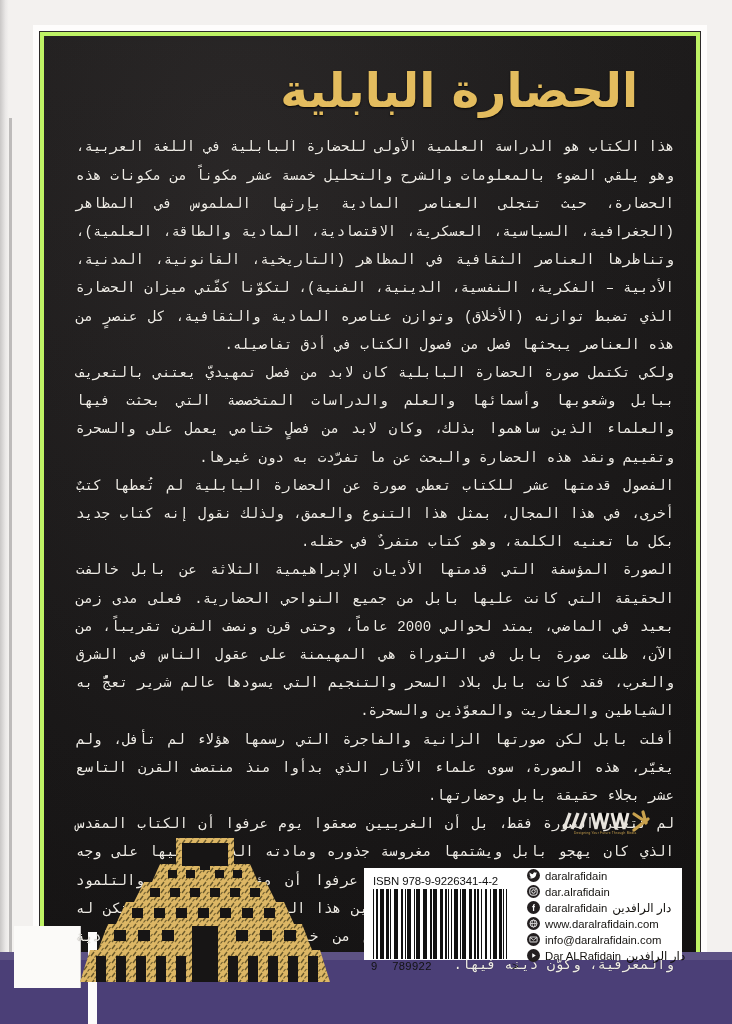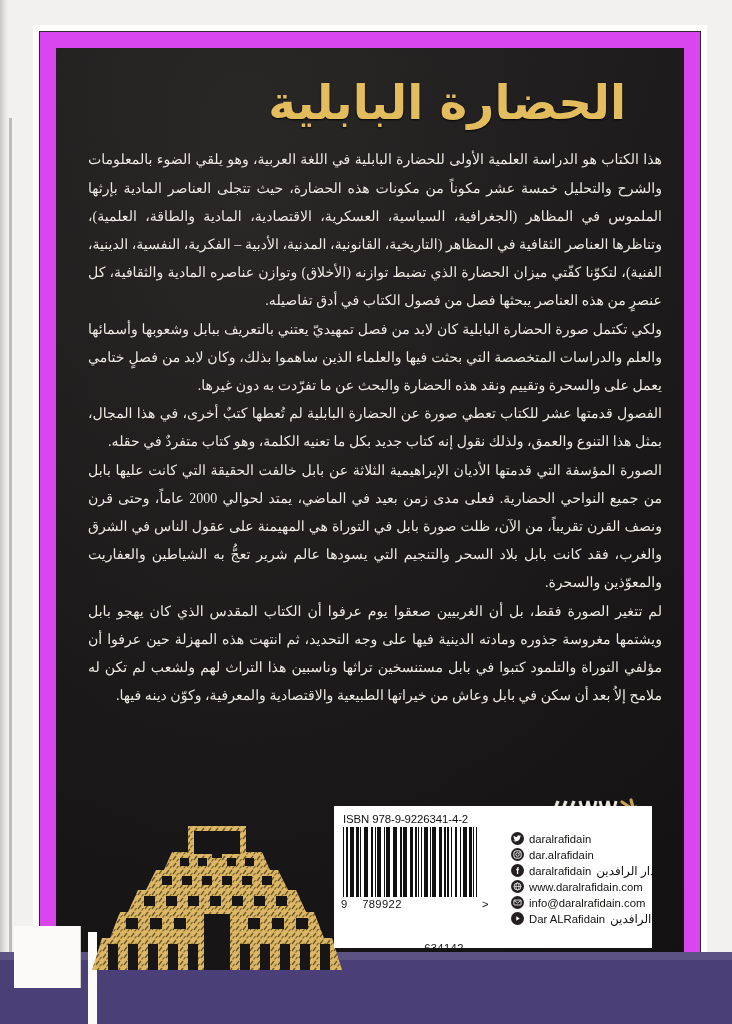--- a/index.html
+++ b/index.html
@@ -67,22 +67,22 @@
   #cover-frame {
     position: absolute;
     left: 33px; top: 25px;
     width: 674px; height: 968px;
     background: #fefdfc;
     padding: 6px;
   }
   #cover-rule {
     width: 100%; height: 100%;
     border: 1px solid #2c2a29;
-    padding: 16px;
-    background: #d946ef;
+    padding: 4px;
+    background: #bef264;
   }
   #cover {
     position: relative;
     width: 100%; height: 100%;
     background:
       radial-gradient(ellipse at 30% 18%, #272424 0%, #1b1919 55%, #151313 100%);
     overflow: hidden;
   }
   
   #cover::after{
@@ -110,21 +110,21 @@
     text-shadow: 0 1px 2px rgba(0,0,0,0.85);
     padding-right: 20px;
   }
 
   
   #blurb {
     position: relative;
     z-index: 2;
     margin: 14px 22px 0 32px;
     color: #efece6;
-    font-family: Liberation Serif, serif;
+    font-family: Liberation Mono, monospace;
     font-size: 14.1px;
     line-height: 28.2px;
     text-align: justify;
     text-align-last: right;
     direction: rtl;
     text-shadow: 0 0 1px rgba(0,0,0,0.6);
   }
   #blurb p { margin: 0 0 0 0; }
 
   
@@ -145,27 +145,27 @@
   #pub-logo .tag {
     position: absolute; left: 14px; top: 21px;
     font-size: 3.2px; color: #c9a24e; letter-spacing: 0.25px;
     white-space: nowrap;
     font-family: "Liberation Sans", sans-serif;
   }
 
   
   #label {
     position: absolute;
-    right: 32px; bottom: 22px;
-    width: 318px; height: 142px;
+    right: 14px; bottom: 22px;
+    width: 318px; height: 92px;
     background: #ffffff;
     direction: ltr;
     display: flex;
     padding: 6px 7px 5px 7px;
-    gap: 22px;
+    gap: 8px;
   }
   #barcode-block { width: 154px; position: relative; }
   #isbn-text {
     font-family: "Liberation Sans", sans-serif;
     font-size: 11.4px;
     color: #121212;
     letter-spacing: -0.1px;
     white-space: nowrap;
     margin: 1px 0 2px 2px;
   }
@@ -241,20 +241,21 @@
     <div id="cover-rule">
       <div id="cover">
 
         <h1 id="title">الحضارة البابلية</h1>
 
         <div id="blurb">
           <p>هذا الكتاب هو الدراسة العلمية الأولى للحضارة البابلية في اللغة العربية، وهو يلقي الضوء بالمعلومات والشرح والتحليل خمسة عشر مكوناً من مكونات هذه الحضارة، حيث تتجلى العناصر المادية بإرثها الملموس في المظاهر (الجغرافية، السياسية، العسكرية، الاقتصادية، المادية والطاقة، العلمية)، وتناظرها العناصر الثقافية في المظاهر (التاريخية، القانونية، المدنية، الأدبية – الفكرية، النفسية، الدينية، الفنية)، لتكوّنا كفّتي ميزان الحضارة الذي تضبط توازنه (الأخلاق) وتوازن عناصره المادية والثقافية، كل عنصرٍ من هذه العناصر يبحثها فصل من فصول الكتاب في أدق تفاصيله.</p>
           <p>ولكي تكتمل صورة الحضارة البابلية كان لابد من فصل تمهيديّ يعتني بالتعريف ببابل وشعوبها وأسمائها والعلم والدراسات المتخصصة التي بحثت فيها والعلماء الذين ساهموا بذلك، وكان لابد من فصلٍ ختامي يعمل على والسحرة وتقييم ونقد هذه الحضارة والبحث عن ما تفرّدت به دون غيرها.</p>
           <p>الفصول قدمتها عشر للكتاب تعطي صورة عن الحضارة البابلية لم تُعطها كتبٌ أخرى، في هذا المجال، بمثل هذا التنوع والعمق، ولذلك نقول إنه كتاب جديد بكل ما تعنيه الكلمة، وهو كتاب متفردٌ في حقله.</p>
           <p>الصورة المؤسفة التي قدمتها الأديان الإبراهيمية الثلاثة عن بابل خالفت الحقيقة التي كانت عليها بابل من جميع النواحي الحضارية. فعلى مدى زمن بعيد في الماضي، يمتد لحوالي 2000 عاماً، وحتى قرن ونصف القرن تقريباً، من الآن، ظلت صورة بابل في التوراة هي المهيمنة على عقول الناس في الشرق والغرب، فقد كانت بابل بلاد السحر والتنجيم التي يسودها عالم شرير تعجُّ به الشياطين والعفاريت والمعوّذين والسحرة.</p>
+          <p>أفلت بابل لكن صورتها الزانية والفاجرة التي رسمها هؤلاء لم تأفل، ولم يغيّر، هذه الصورة، سوى علماء الآثار الذي بدأوا منذ منتصف القرن التاسع عشر بجلاء حقيقة بابل وحضارتها.</p>
           <p>لم تتغير الصورة فقط، بل أن الغربيين صعقوا يوم عرفوا أن الكتاب المقدس الذي كان يهجو بابل ويشتمها مغروسة جذوره ومادته الدينية فيها على وجه التحديد، ثم انتهت هذه المهزلة حين عرفوا أن مؤلفي التوراة والتلمود كتبوا في بابل مستنسخين تراثها وناسبين هذا التراث لهم ولشعب لم تكن له ملامح إلاُ بعد أن سكن في بابل وعاش من خيراتها الطبيعية والاقتصادية والمعرفية، وكوّن دينه فيها.</p>
         </div>
 
         <div id="bottom">
 
           <div id="zig">
             <svg width="258" height="150" viewBox="0 0 258 150" aria-hidden="true">
               <defs>
                 <pattern id="brick" width="7" height="7" patternUnits="userSpaceOnUse">
                   <rect width="7" height="7" fill="#ddb765"></rect>

